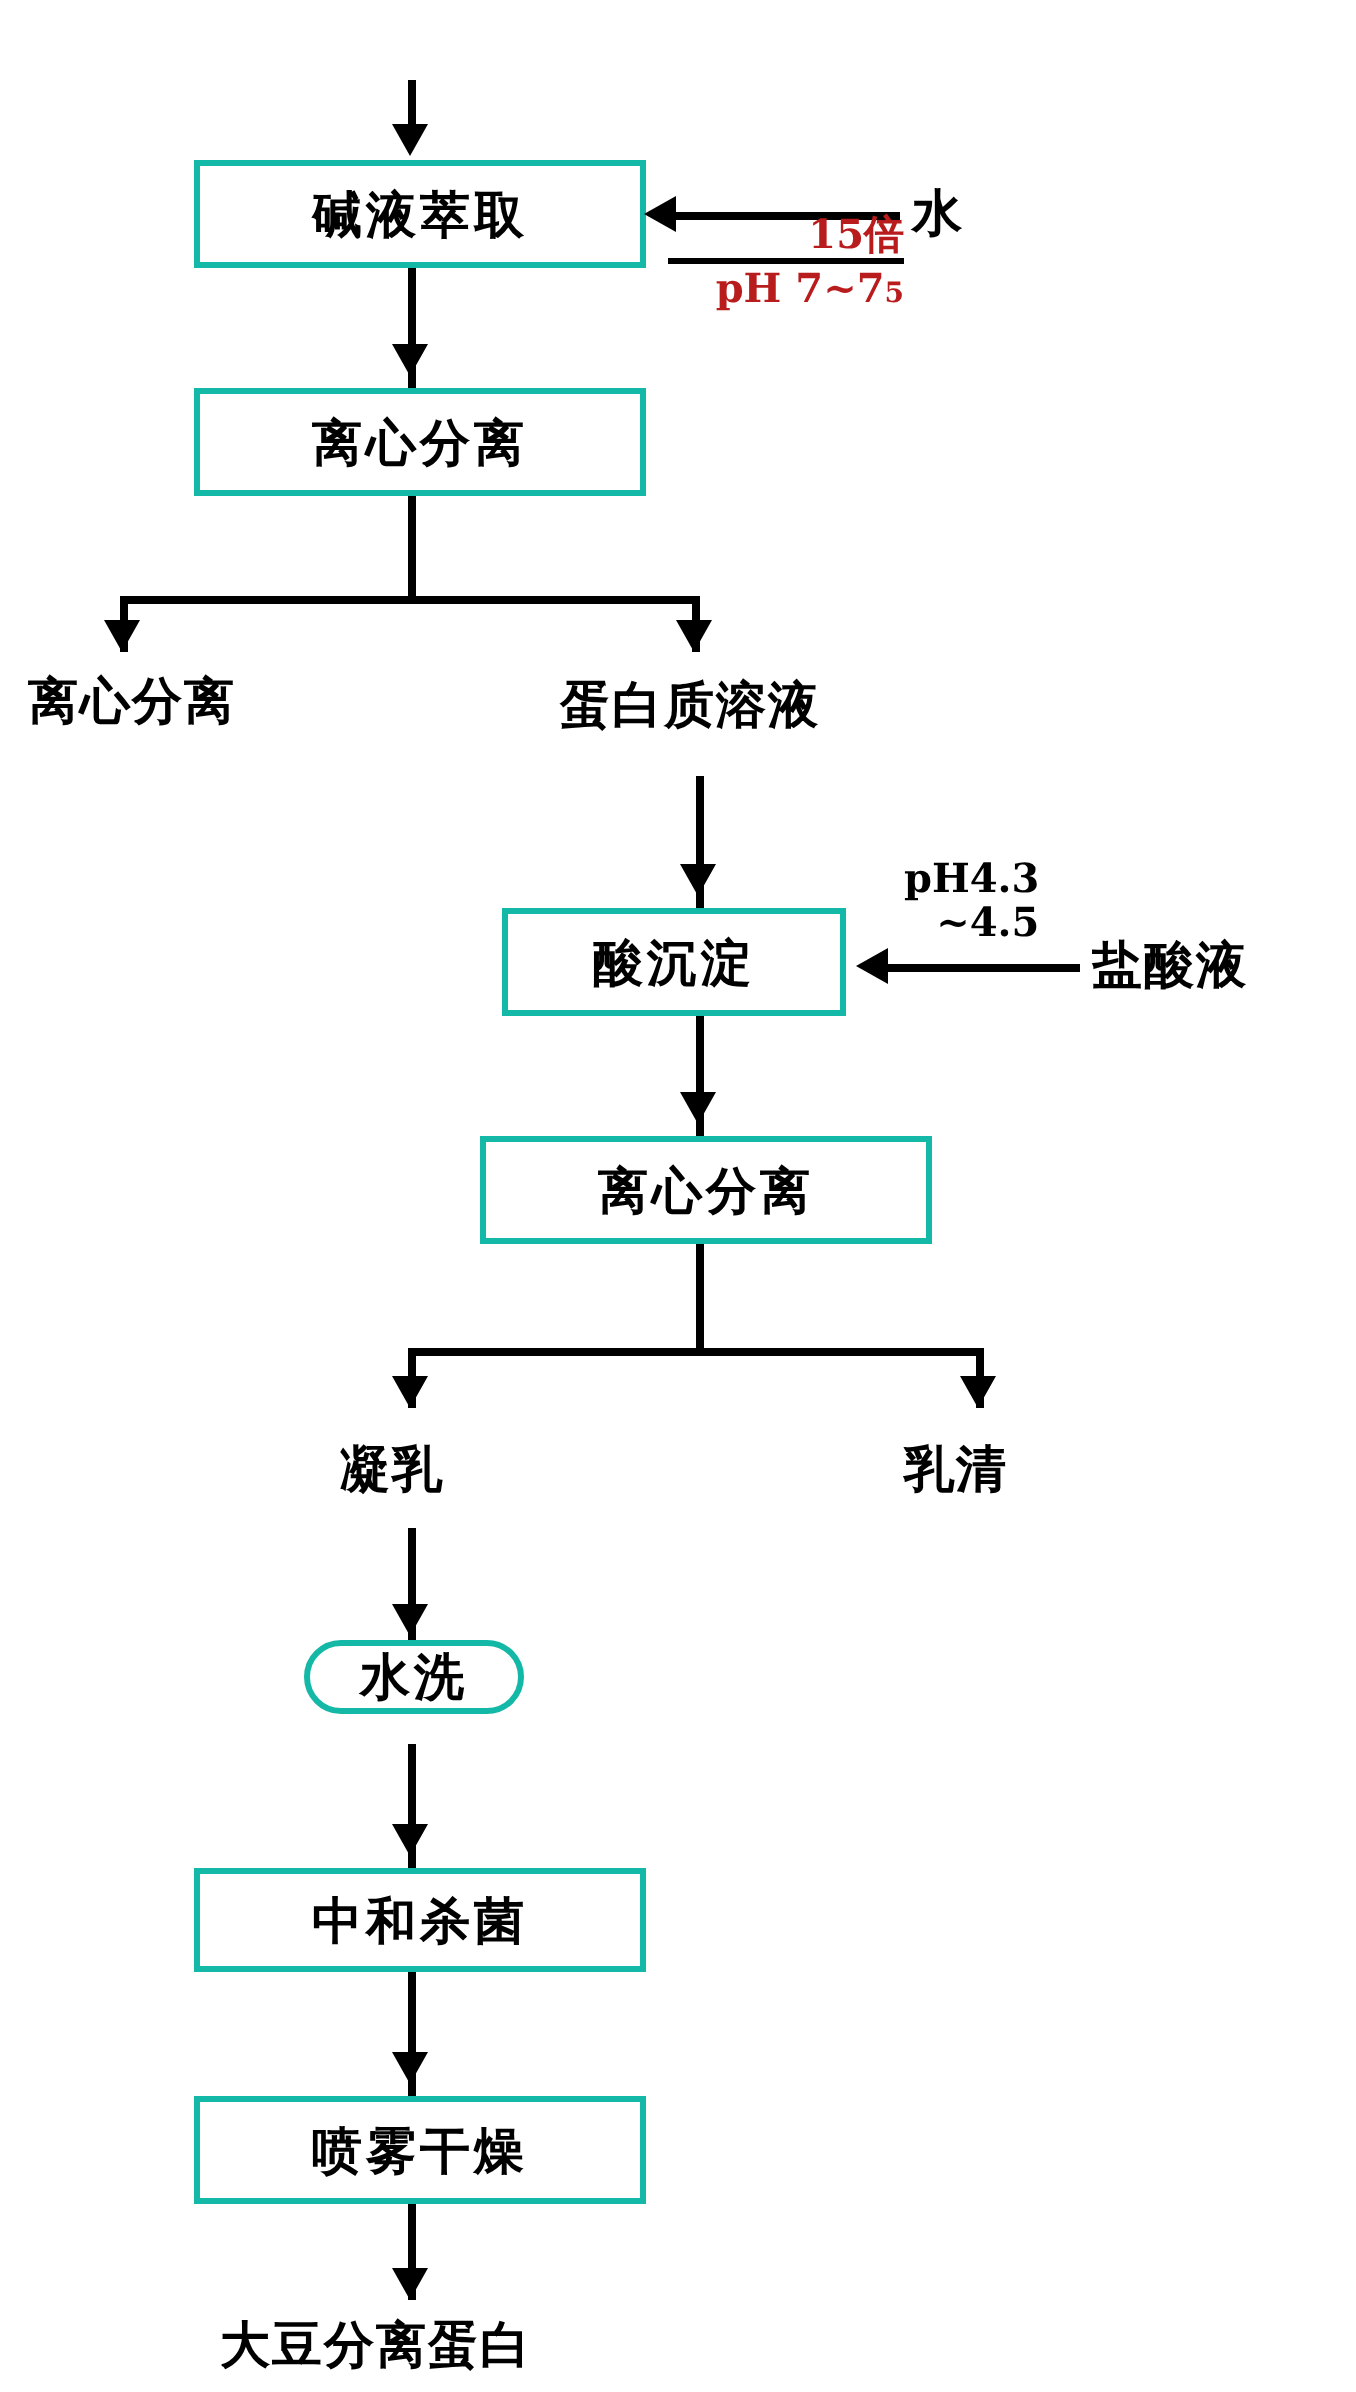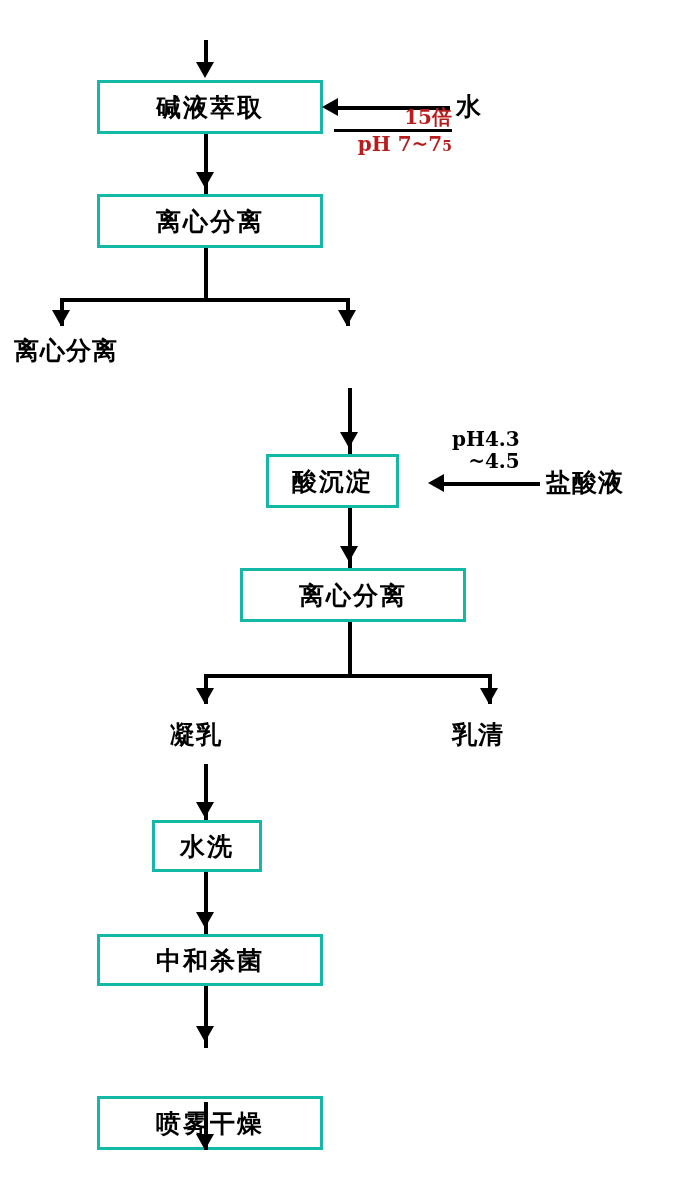--- a/index.html
+++ b/index.html
@@ -121,25 +121,26 @@
   <div class="node" style="left:97px; top:194px; width:226px; height:54px;">离心分离</div>
 
   <div class="vline" style="left:204px; top:248px; height:52px;"></div>
   <div class="hline" style="left:60px; top:298px; width:290px;"></div>
   <div class="vline" style="left:60px; top:298px; height:28px;"></div>
   <div class="arrow-down" style="left:52px; top:310px;"></div>
   <div class="vline" style="left:346px; top:298px; height:28px;"></div>
   <div class="arrow-down" style="left:338px; top:310px;"></div>
 
   <div class="label" style="left:14px; top:338px;">离心分离</div>
+  <div class="label" style="left:280px; top:340px;">蛋白质溶液</div>
 
   <div class="vline" style="left:348px; top:388px; height:66px;"></div>
   <div class="arrow-down" style="left:340px; top:432px;"></div>
 
-  <div class="node" style="left:266px; top:454px; width:133px; height:54px;">酸沉淀</div>
+  <div class="node" style="left:251px; top:454px; width:172px; height:54px;">酸沉淀</div>
 
   <div class="hline" style="left:436px; top:482px; width:104px;"></div>
   <div class="arrow-left" style="left:428px; top:474px;"></div>
   <div class="small-label" style="left:452px; top:428px; text-align:right;">
     <span>pH4.3</span><br>
     <span>~4.5</span>
   </div>
   <div class="label" style="left:546px; top:470px;">盐酸液</div>
 
   <div class="vline" style="left:348px; top:508px; height:60px;"></div>
@@ -153,29 +154,30 @@
   <div class="arrow-down" style="left:196px; top:688px;"></div>
   <div class="vline" style="left:488px; top:674px; height:30px;"></div>
   <div class="arrow-down" style="left:480px; top:688px;"></div>
 
   <div class="label" style="left:170px; top:722px;">凝乳</div>
   <div class="label" style="left:452px; top:722px;">乳清</div>
 
   <div class="vline" style="left:204px; top:764px; height:56px;"></div>
   <div class="arrow-down" style="left:196px; top:802px;"></div>
 
-  <div class="node" style="left:152px; top:820px; width:110px; height:52px;">水洗</div>
+  <div class="node" style="left:152px; top:820px; width:110px; height:37px;border-radius:20px;">水洗</div>
 
   <div class="vline" style="left:204px; top:872px; height:62px;"></div>
   <div class="arrow-down" style="left:196px; top:912px;"></div>
 
   <div class="node" style="left:97px; top:934px; width:226px; height:52px;">中和杀菌</div>
 
   <div class="vline" style="left:204px; top:986px; height:62px;"></div>
   <div class="arrow-down" style="left:196px; top:1026px;"></div>
 
-  <div class="node" style="left:97px; top:1048px; width:226px; height:54px;margin-top:48px;">喷雾干燥</div>
+  <div class="node" style="left:97px; top:1048px; width:226px; height:54px;">喷雾干燥</div>
 
   <div class="vline" style="left:204px; top:1102px; height:48px;"></div>
   <div class="arrow-down" style="left:196px; top:1134px;"></div>
 
+  <div class="label" style="left:110px; top:1160px;">大豆分离蛋白</div>
 
 </div>
 
 </body></html>

